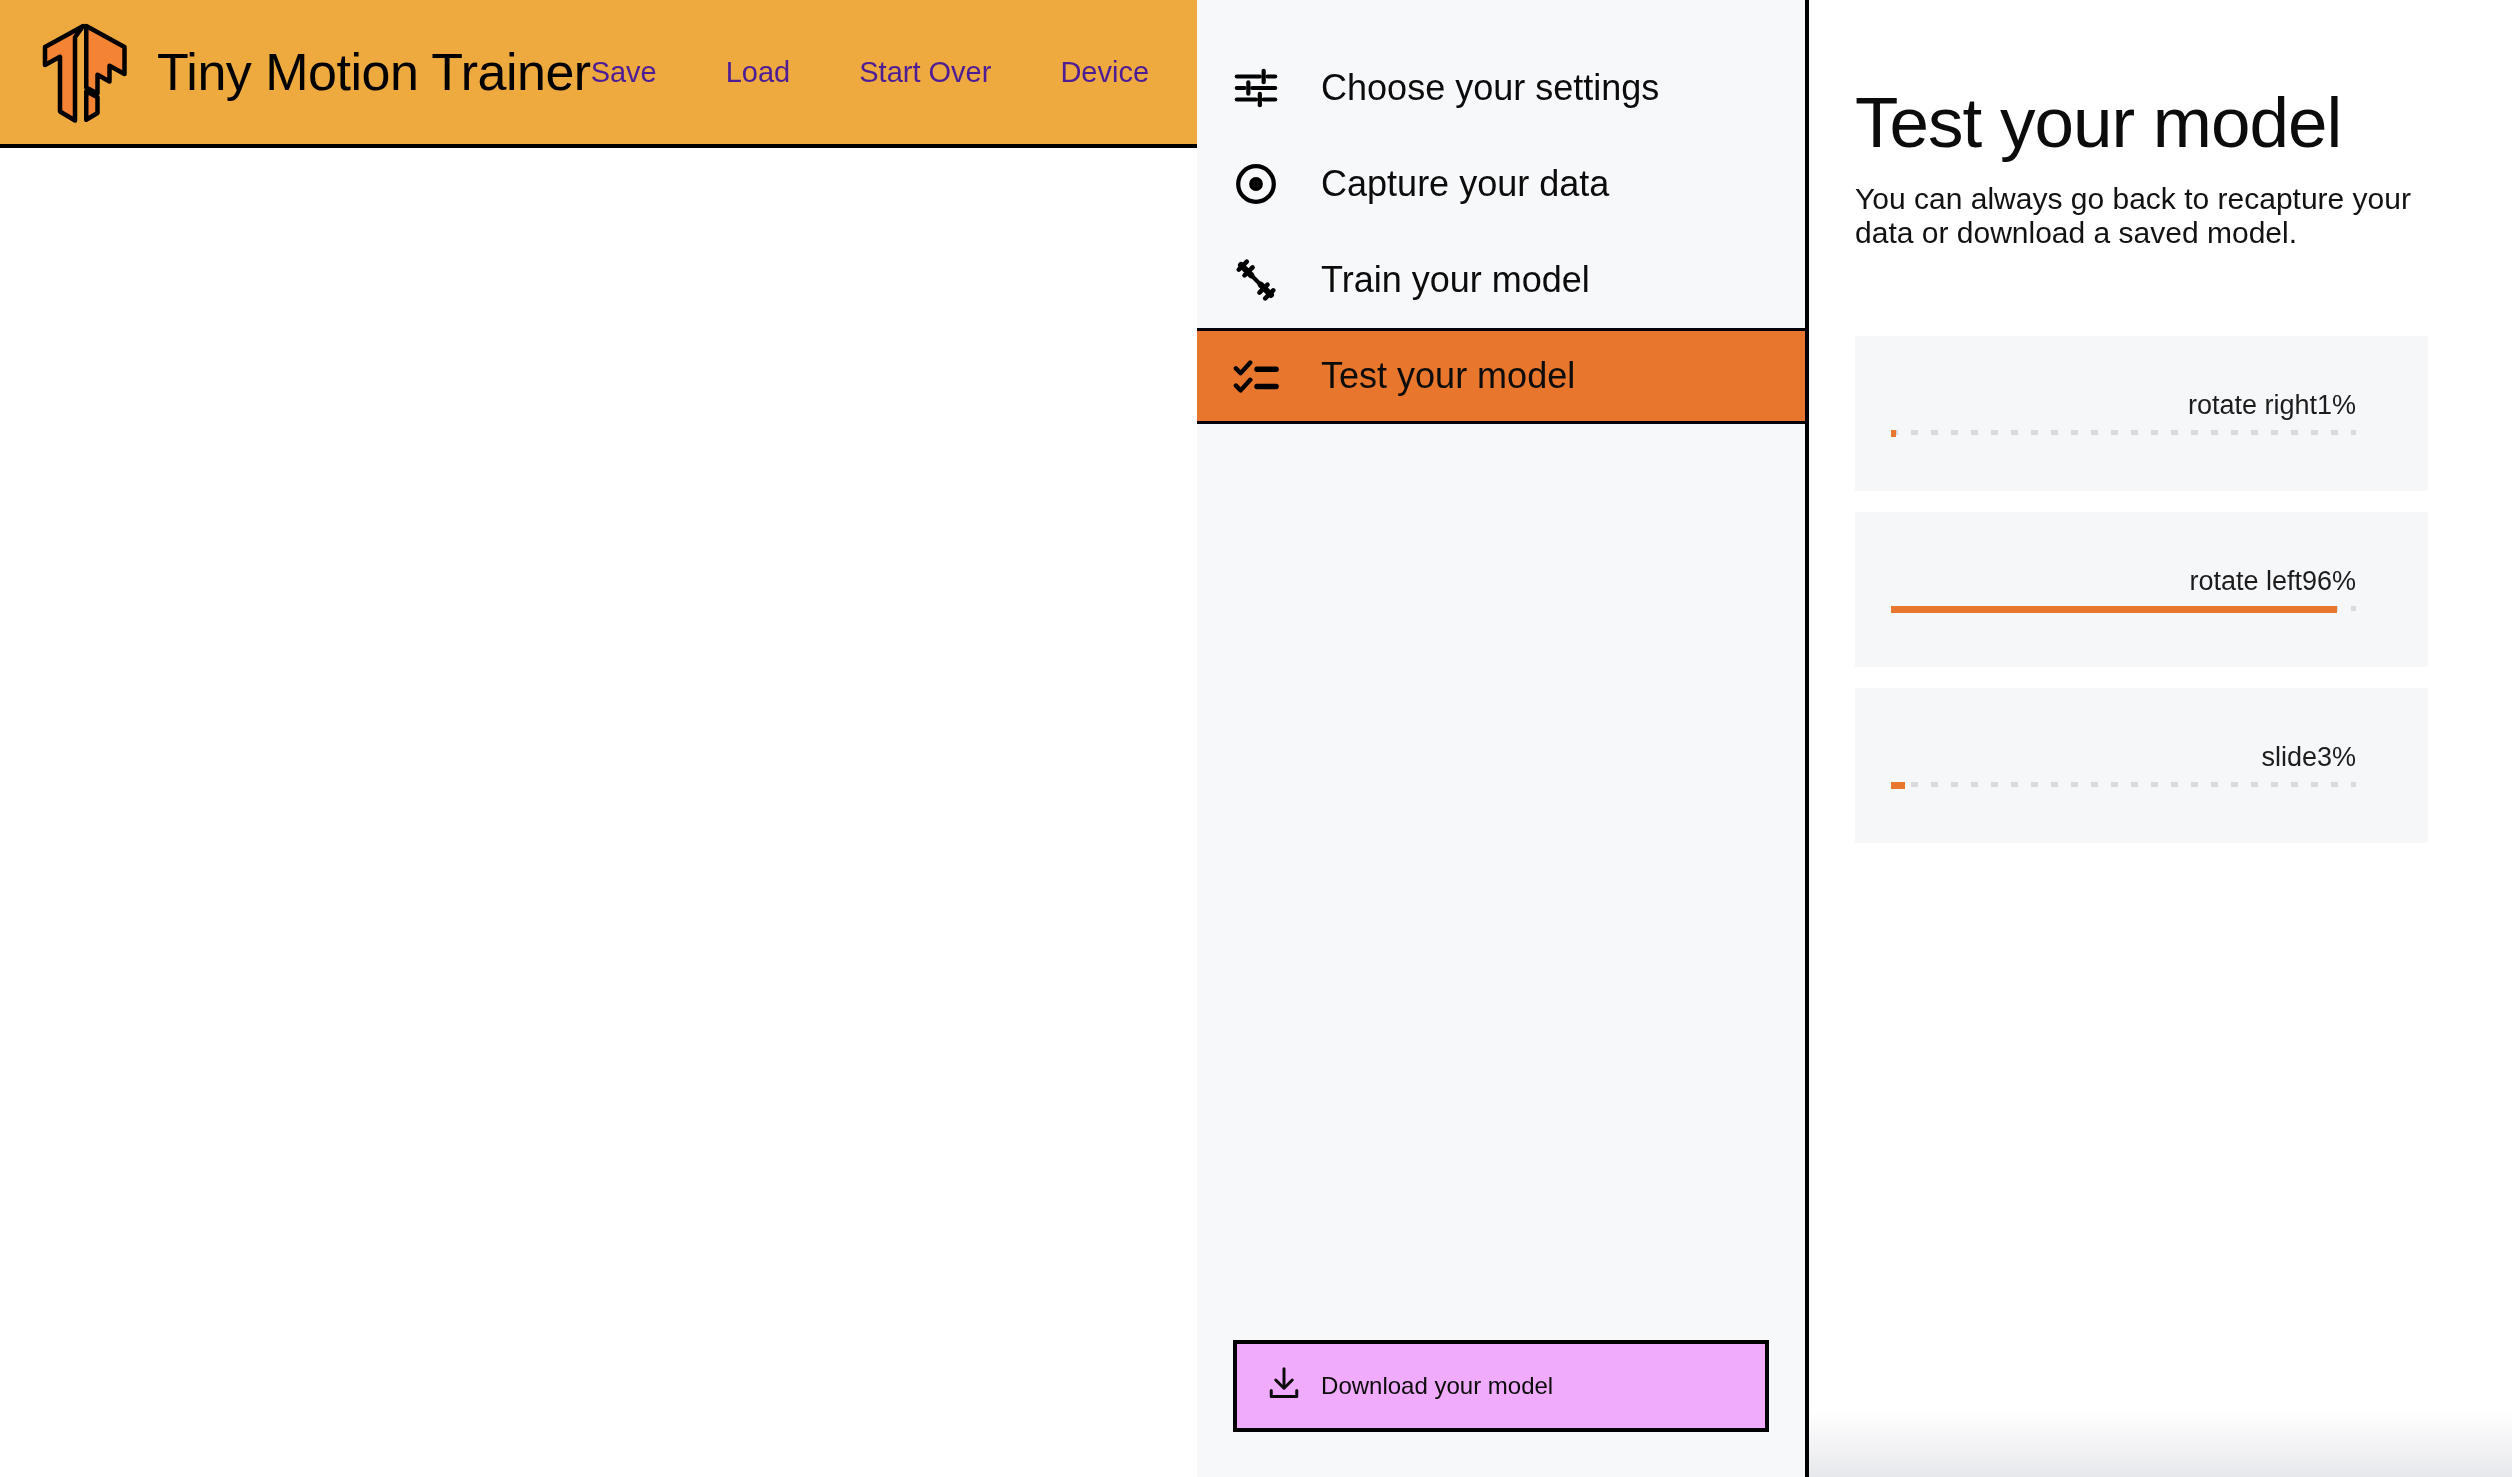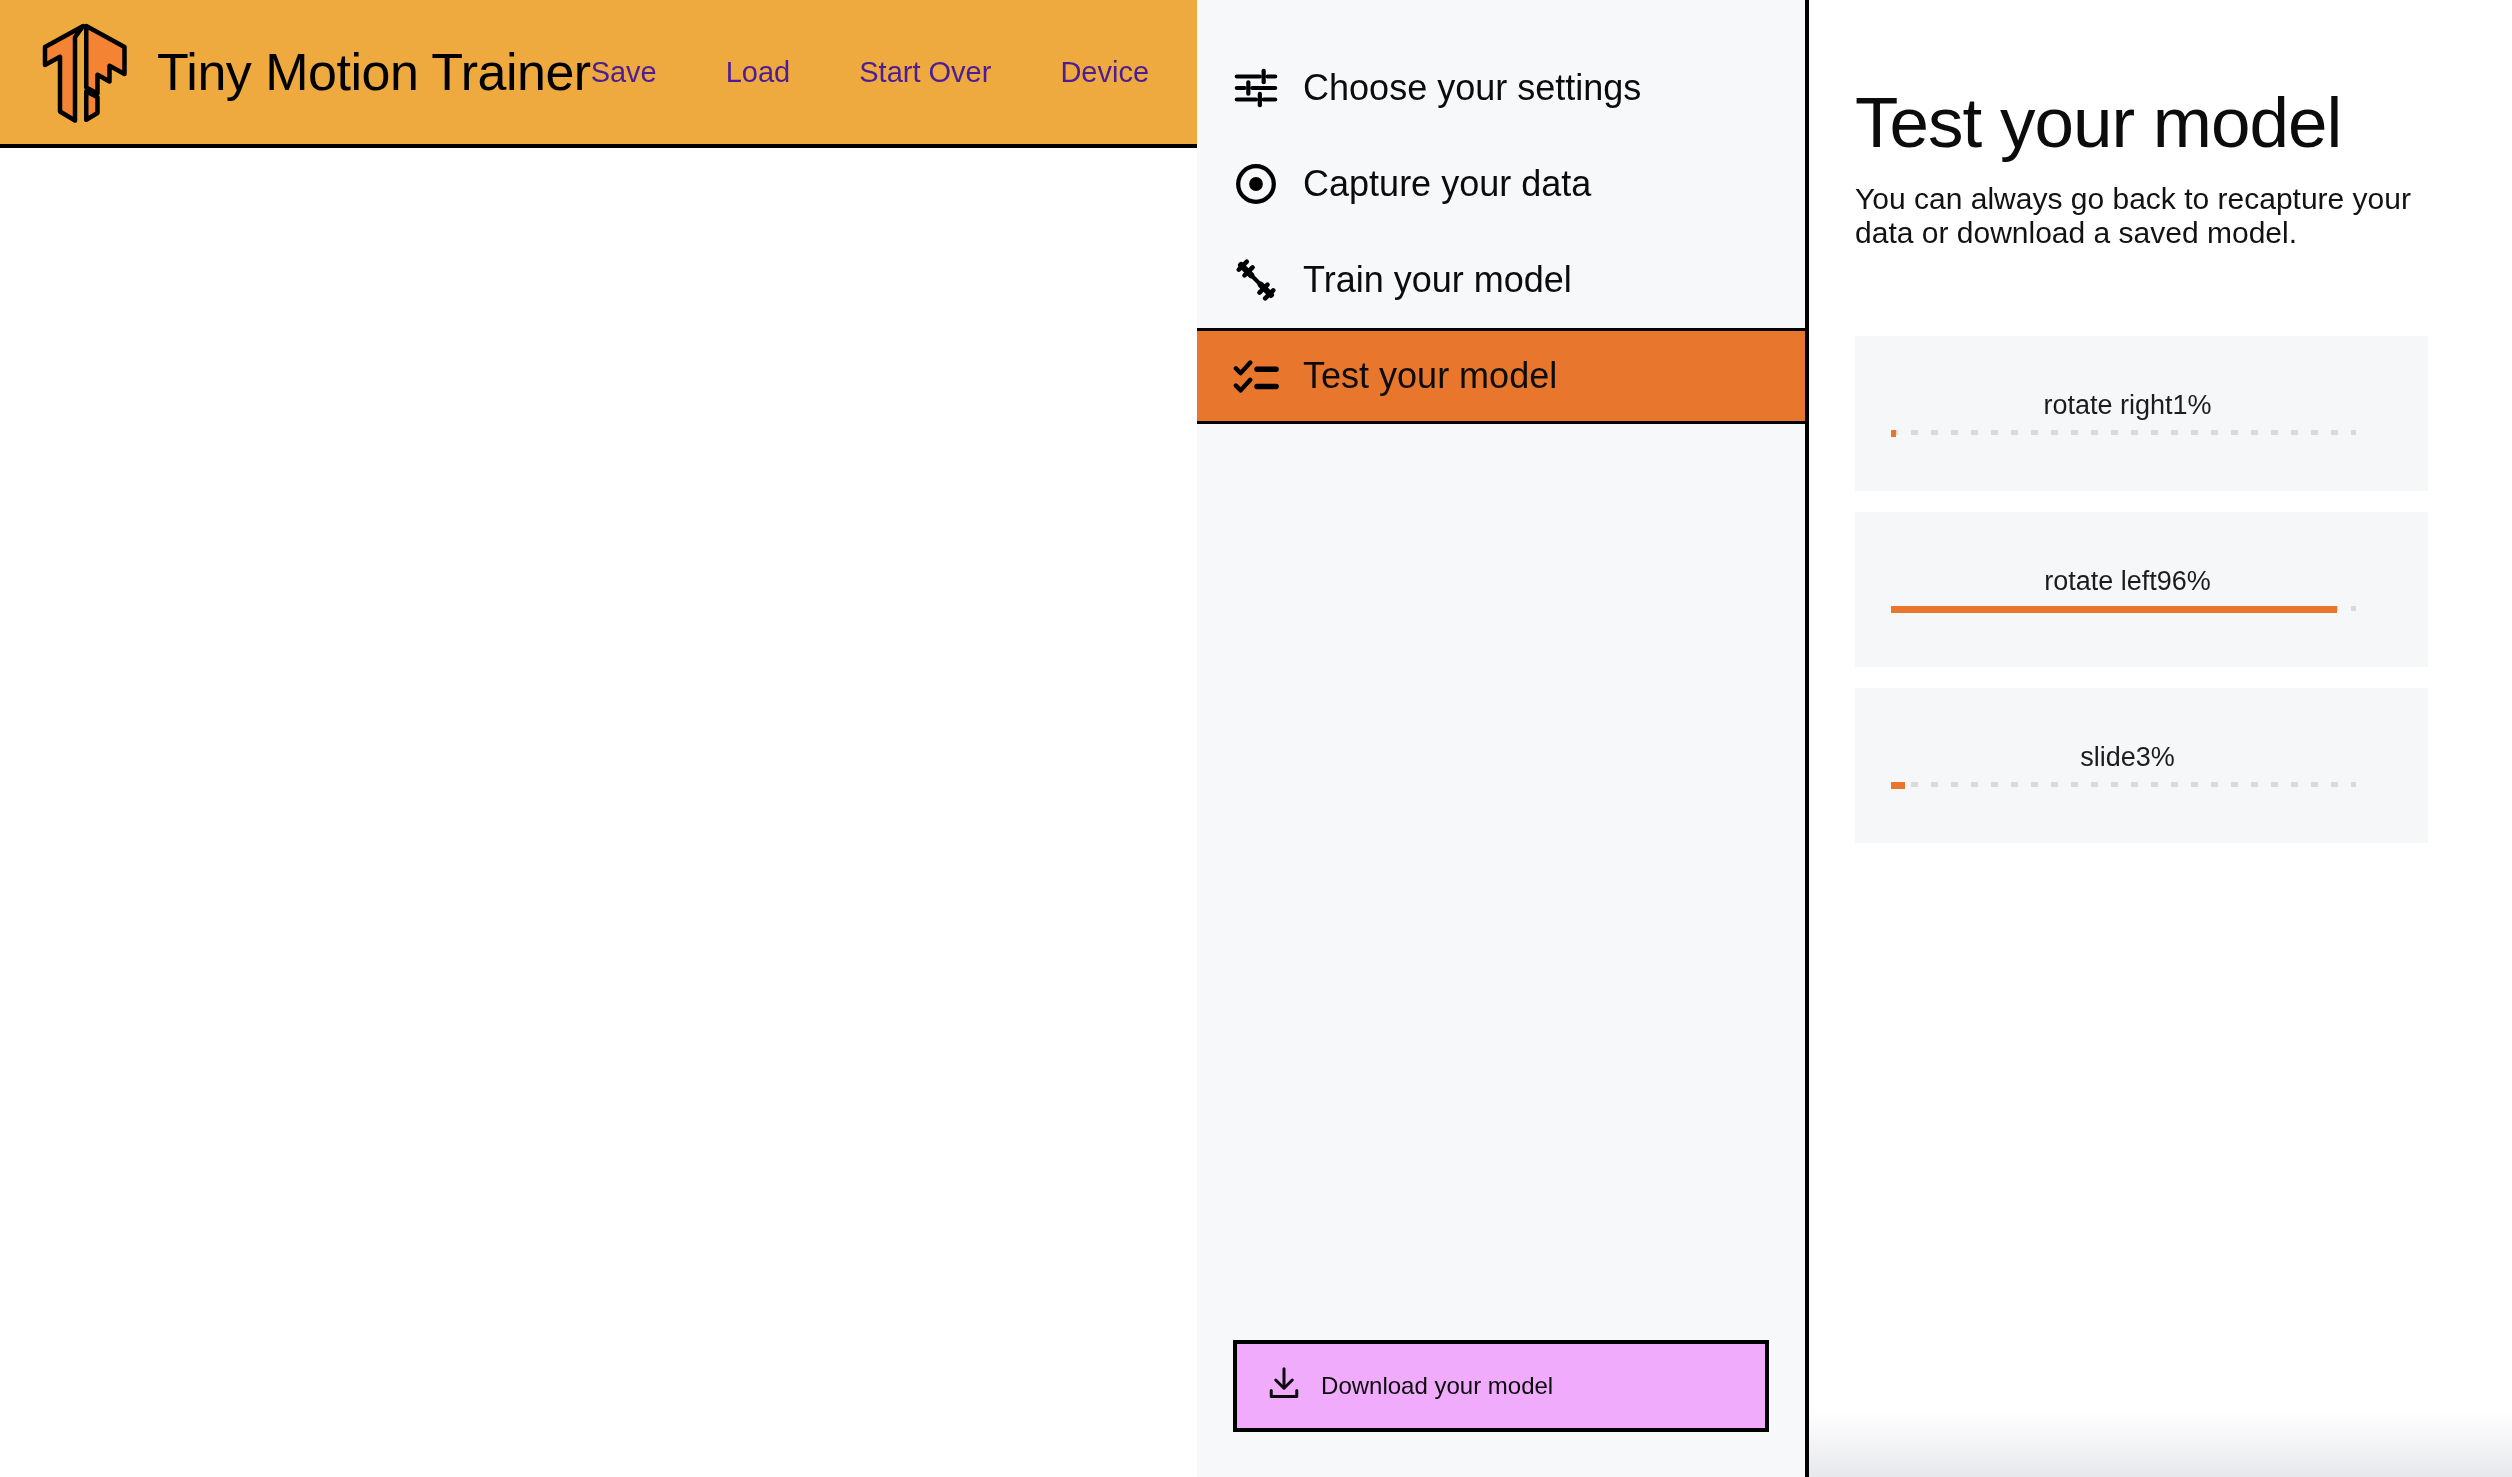--- a/index.html
+++ b/index.html
@@ -38,21 +38,21 @@
   
   .sidebar {
     width: 612px; min-width: 612px;
     background: #f7f8fa;
     border-right: 4.8px solid #000;
     display: flex; flex-direction: column;
     position: relative;
   }
   .steps { padding-top: 40px; }
   .step {
-    display: flex; align-items: center; gap: 24px;
+    display: flex; align-items: center; gap: 42px;
     height: 96px; padding-left: 36px;
     cursor: pointer;
     border-top: 3.8px solid transparent;
     border-bottom: 3.8px solid transparent;
   }
   .step-label { font-size: 36px; color: #0c0c0c; white-space: nowrap; }
   .step.active {
     background: #e8762c;
     border-top: 3.8px solid #000;
     border-bottom: 3.8px solid #000;
@@ -88,21 +88,21 @@
   }
 
   .results { margin-top: 86px; display: flex; flex-direction: column; gap: 21px; }
   .result-card {
     background: #f6f7f9;
     height: 155px;
     padding: 0 72px 0 36px;
     display: flex; flex-direction: column; justify-content: center;
   }
   .result-top {
-    display: flex; align-items: flex-end; justify-content: center;
+    display: flex; align-items: flex-end; justify-content: flex-end;
     padding-bottom: 7.6px;
     margin-left: 8px;
   }
   .result-label { font-size: 27px; color: #1c1c1c; }
   .result-pct { font-size: 27px; color: #1c1c1c; }
   .bar-track {
     position: relative; height: 6.7px; width: 100%;
     background-image: repeating-linear-gradient(
       to right, #d9dade 0 6.7px, rgba(0,0,0,0) 6.7px 20px);
     background-position: left center;

